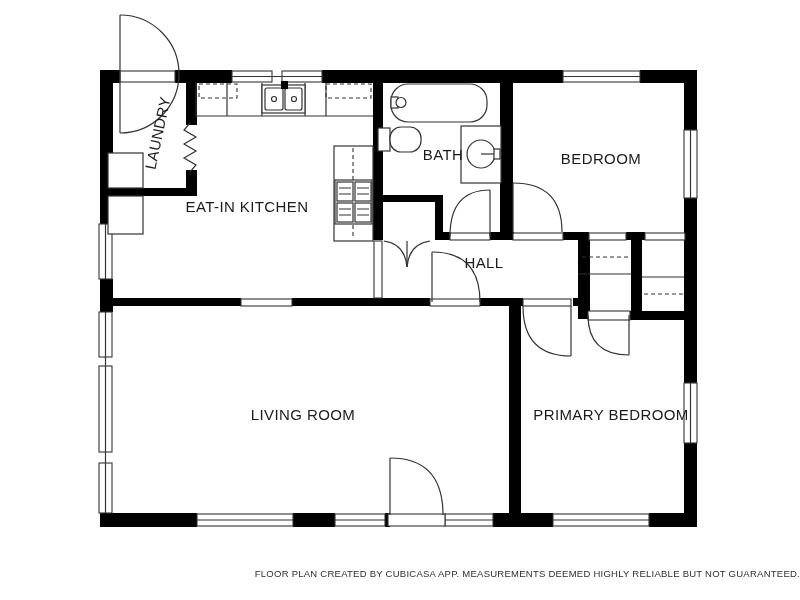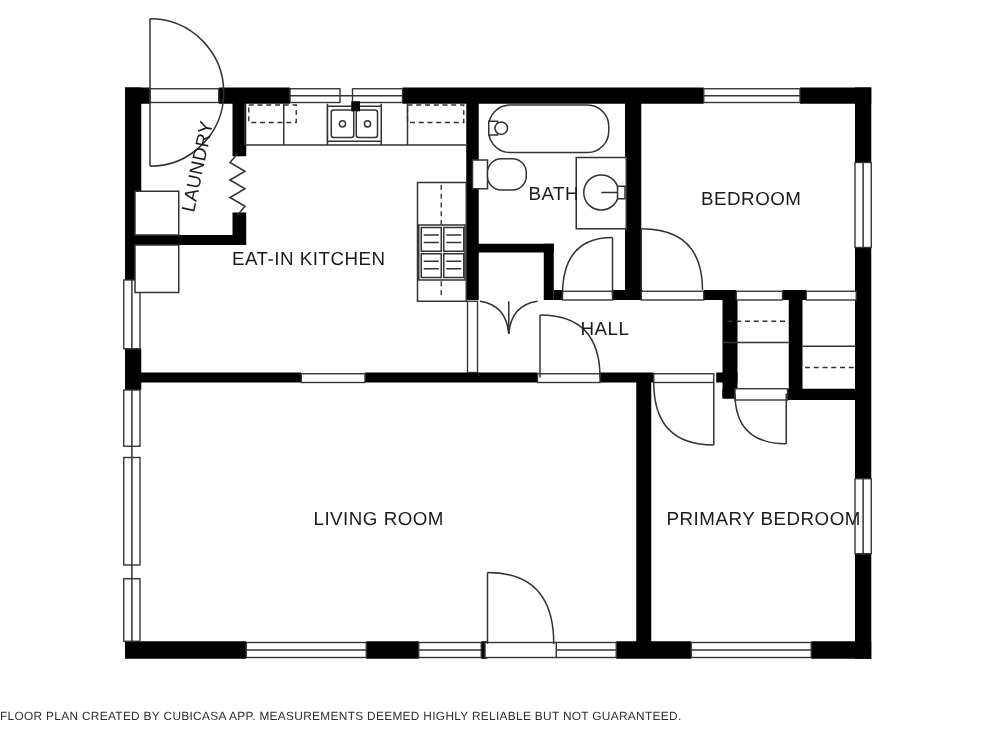--- a/index.html
+++ b/index.html
@@ -7,21 +7,21 @@
          font-family:"Liberation Sans",sans-serif;}
   svg{position:absolute;left:0;top:0;}
   .wall{fill:var(--wall,#000);stroke:none;}
   .thin{fill:none;stroke:var(--line,#333);stroke-width:1.2;}
   .thinf{fill:#fff;stroke:var(--line,#333);stroke-width:1.1;}
   .dash{fill:none;stroke:var(--line,#333);stroke-width:1.1;stroke-dasharray:4 3;}
   .win{fill:#fff;stroke:var(--line,#333);stroke-width:1.1;}
   .fix{fill:#fff;stroke:var(--line,#333);stroke-width:1.2;}
   .blk{fill:var(--wall,#000);}
   text.room{font-size:15px;letter-spacing:.4px;fill:#1b1b1b;text-anchor:middle;}
-  .footer{position:absolute;left:0;top:568px;width:100%;text-align:left;
+  .footer{position:absolute;left:0;top:568px;width:100%;text-align:right;
           font-size:9.5px;letter-spacing:.25px;color:#2e2e2e;}
 </style>
 </head>
 <body>
 
 <div class="stage">
 <svg width="800" height="600" viewBox="0 0 800 600">
 
   <g>
 

